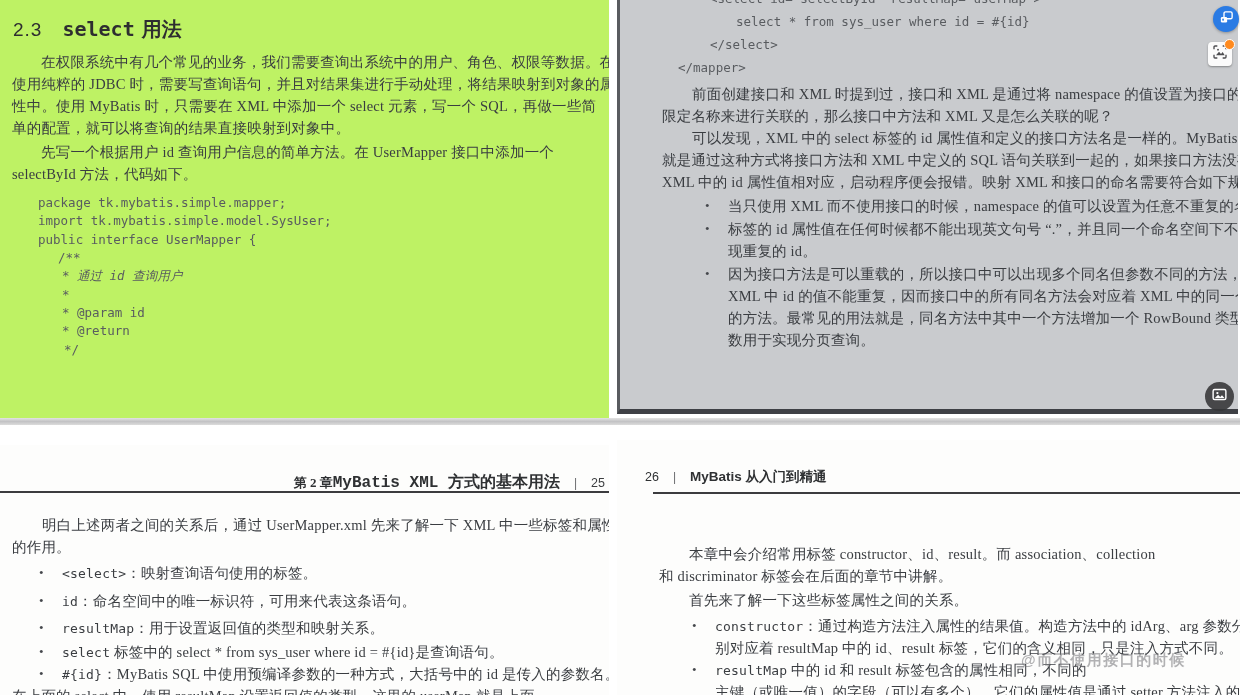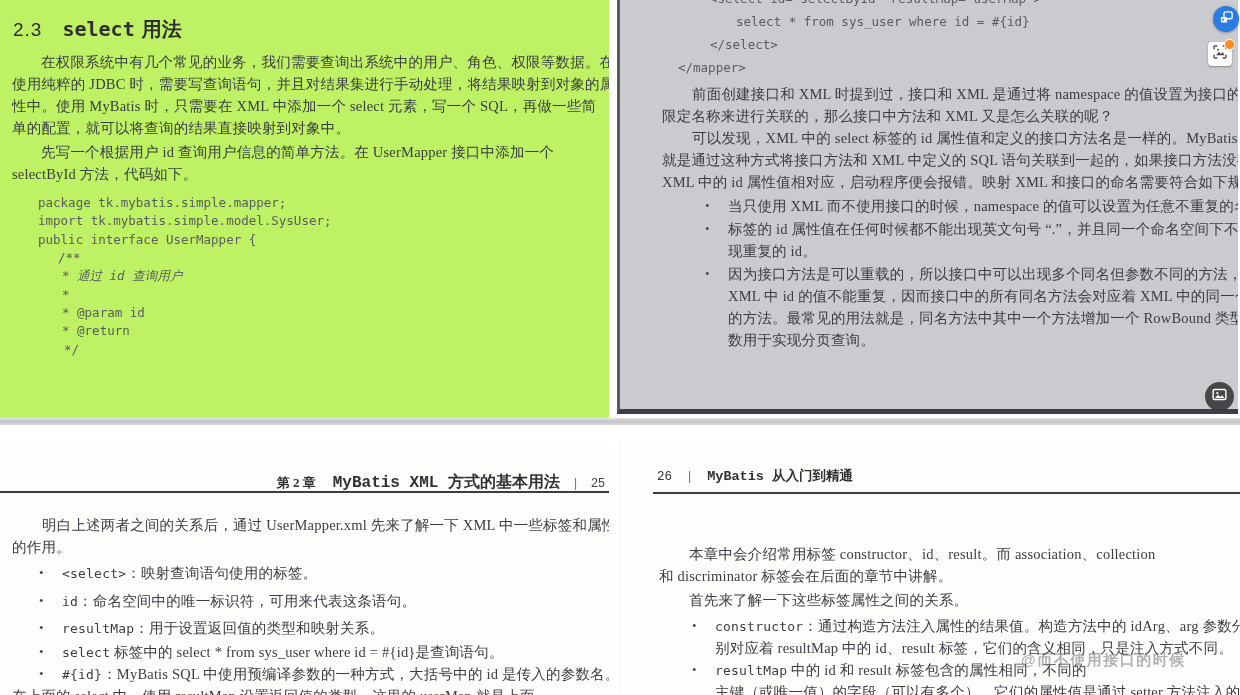--- a/index.html
+++ b/index.html
@@ -22,25 +22,25 @@
   .bu::before{content:"•";position:absolute;left:-23px;top:0;font-size:13px;color:#45484c;}
   .mono{font-family:"DejaVu Sans Mono","Liberation Mono",monospace;font-size:13px;}
 
   .h-wrap{position:absolute;top:16px;left:13px;white-space:nowrap;color:#2e2e30;}
   .h-num{font-size:19px;letter-spacing:1px;margin-right:20px;}
   .h-kw{font-family:"DejaVu Sans Mono","Liberation Mono",monospace;font-weight:700;font-size:20px;margin-right:7px;}
   .h-suf{font-weight:700;font-size:20px;}
 
   .rule{position:absolute;height:0;border-top:2px solid #3c3c3e;}
   .bl-head{position:absolute;top:27px;right:4px;white-space:nowrap;color:#2f3133;}
-  .bl-chap{font-weight:700;font-family:"Liberation Serif",serif;font-size:13px;margin-right:17px;}
+  .bl-chap{font-weight:700;font-family:"Liberation Serif",serif;font-size:13px;margin-right:0;}
   .bl-title{font-weight:700;font-size:16px;margin-right:14px;font-family:Liberation Mono, monospace;}
   .head-sep{color:#6a6c6e;margin-right:14px;font-size:12px;}
   .head-page{font-size:12.5px;color:#3c3e40;}
-  .br-head{position:absolute;top:27px;left:40px;white-space:nowrap;color:#2f3133;font-family:Liberation Mono, monospace;}
+  .br-head{position:absolute;top:27px;left:28px;white-space:nowrap;color:#2f3133;}
   .br-page{font-size:12.5px;margin-right:14px;}
   .br-title{font-weight:700;font-size:13.5px;}
 
   .wm{position:absolute;top:211px;left:404px;font-size:15px;font-weight:700;letter-spacing:1.5px;
       color:rgba(115,115,118,.55);white-space:nowrap;}
 
   .fab{position:absolute;display:flex;align-items:center;justify-content:center;cursor:pointer;}
   #btn-translate{left:1213px;top:6px;width:26px;height:26px;border-radius:50%;background:#2a7be4;
                  box-shadow:0 1px 3px rgba(0,0,0,.3);}
   #btn-shot{left:1208px;top:42px;width:24px;height:24px;border-radius:4px;background:#fbfbfb;

